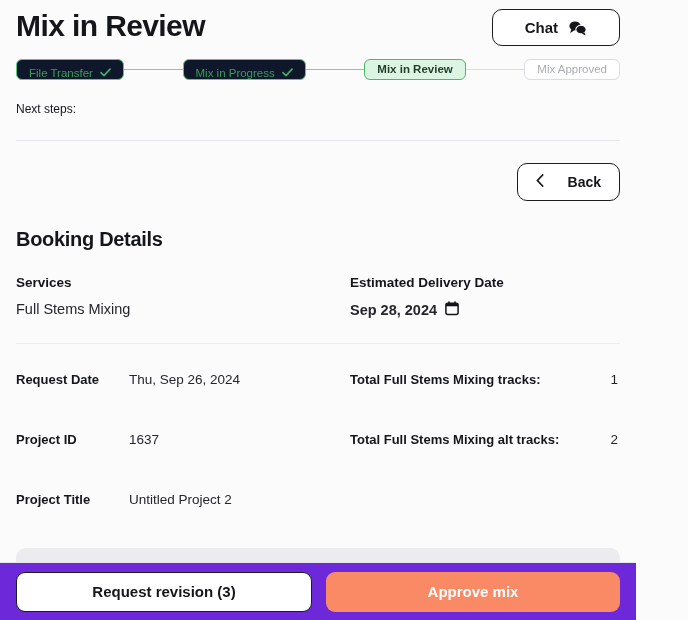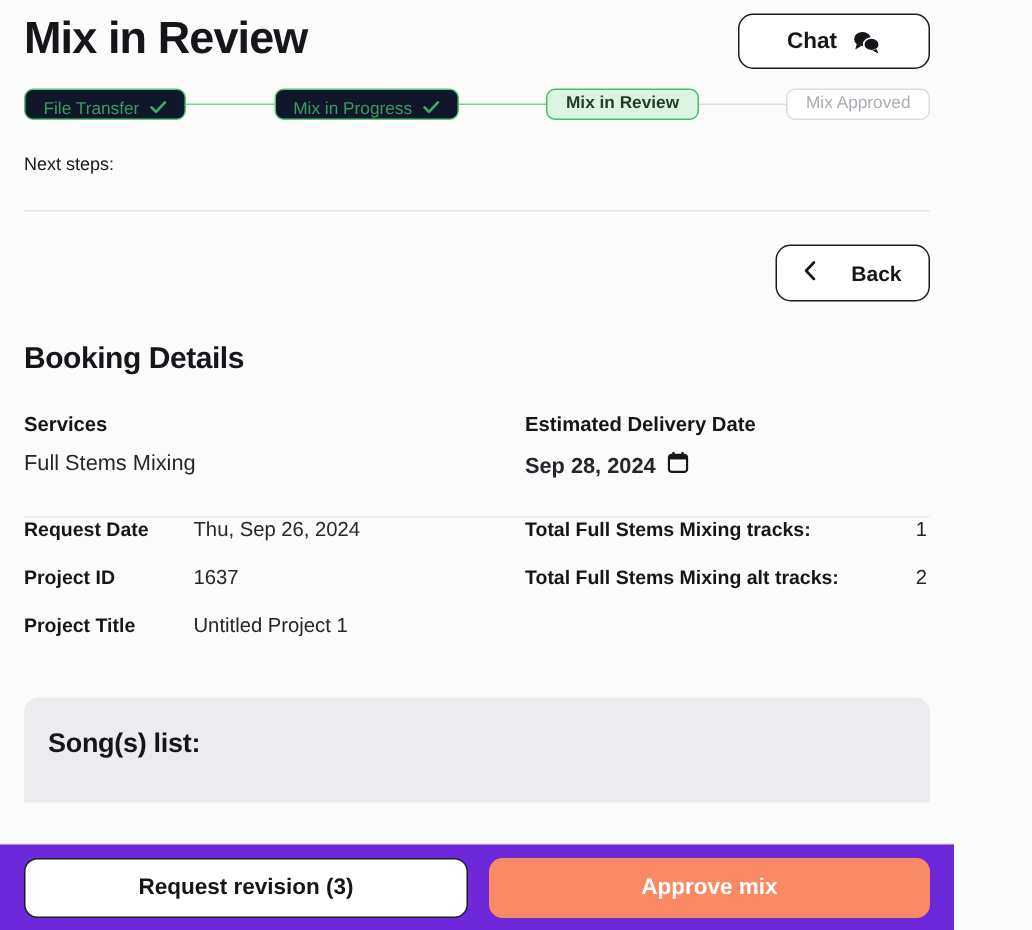--- a/index.html
+++ b/index.html
@@ -229,20 +229,21 @@
     display: flex;
     margin-top: 0;
   }
   .meta-col-left  { width: 334px; flex: 0 0 334px; }
   .meta-col-right { flex: 1 1 auto; }
 
   .meta-row {
     display: flex;
     align-items: baseline;
     height: 32px;
+    margin-top: 28px;
   }
   .meta-key {
     font-size: 13px;
     font-weight: 700;
     width: 113px;
     flex: 0 0 113px;
     color: #15161A;
   }
   .meta-val {
     font-size: 13.5px;
@@ -421,21 +422,21 @@
         <div class="meta-row">
           <div class="meta-key">Request Date</div>
           <div class="meta-val">Thu, Sep 26, 2024</div>
         </div>
         <div class="meta-row">
           <div class="meta-key">Project ID</div>
           <div class="meta-val">1637</div>
         </div>
         <div class="meta-row">
           <div class="meta-key">Project Title</div>
-          <div class="meta-val">Untitled Project 1</div>
+          <div class="meta-val">Untitled Project 2</div>
         </div>
       </div>
 
       <div class="meta-col-right">
         <div class="meta-row spread">
           <div class="meta-key">Total Full Stems Mixing tracks:</div>
           <div class="meta-val">1</div>
         </div>
         <div class="meta-row spread">
           <div class="meta-key">Total Full Stems Mixing alt tracks:</div>

